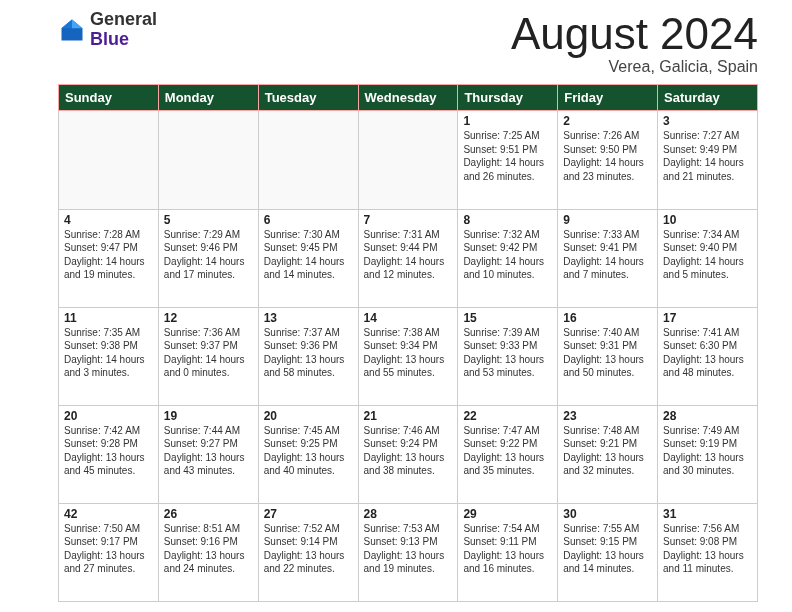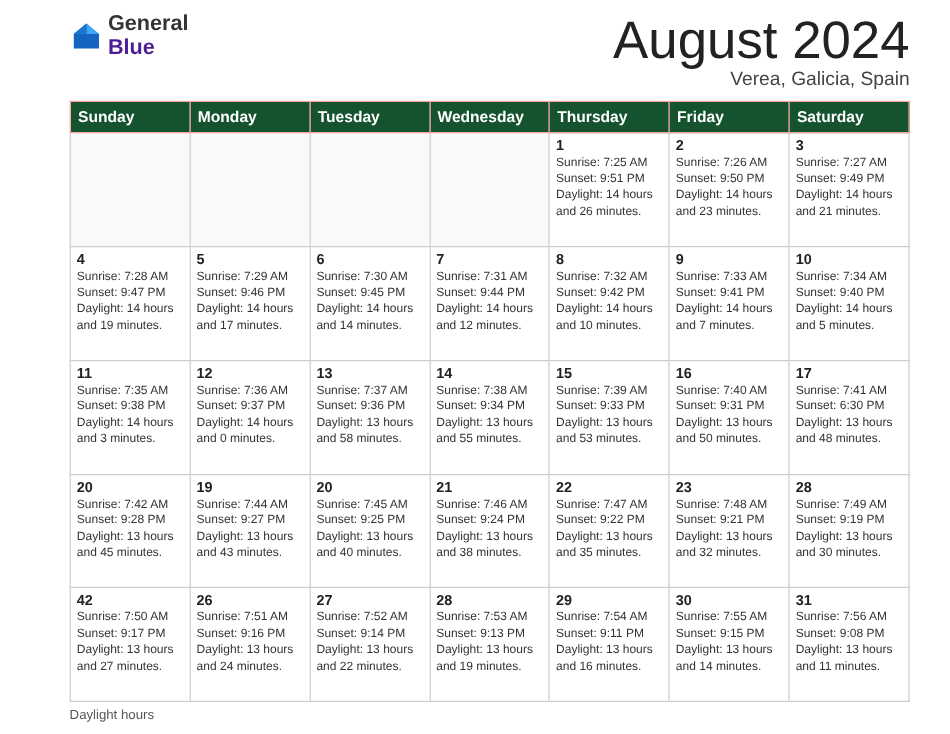--- a/index.html
+++ b/index.html
@@ -289,21 +289,21 @@
         </tr>
         <tr>
           <td>
             <span class="day-number">42</span>
             <div class="day-info">Sunrise: 7:50 AM
 Sunset: 9:17 PM
 Daylight: 13 hours and 27 minutes.</div>
           </td>
           <td>
             <span class="day-number">26</span>
-            <div class="day-info">Sunrise: 7:51 AM
+            <div class="day-info">Sunrise: 8:51 AM
 Sunset: 9:16 PM
 Daylight: 13 hours and 24 minutes.</div>
           </td>
           <td>
             <span class="day-number">27</span>
             <div class="day-info">Sunrise: 7:52 AM
 Sunset: 9:14 PM
 Daylight: 13 hours and 22 minutes.</div>
           </td>
           <td>
@@ -327,16 +327,13 @@
           <td>
             <span class="day-number">31</span>
             <div class="day-info">Sunrise: 7:56 AM
 Sunset: 9:08 PM
 Daylight: 13 hours and 11 minutes.</div>
           </td>
         </tr>
       </tbody>
   </table>
 
-  <div class="footer">
-    <span>Daylight hours</span>
-  </div>
 </div>
 
 </body></html>

